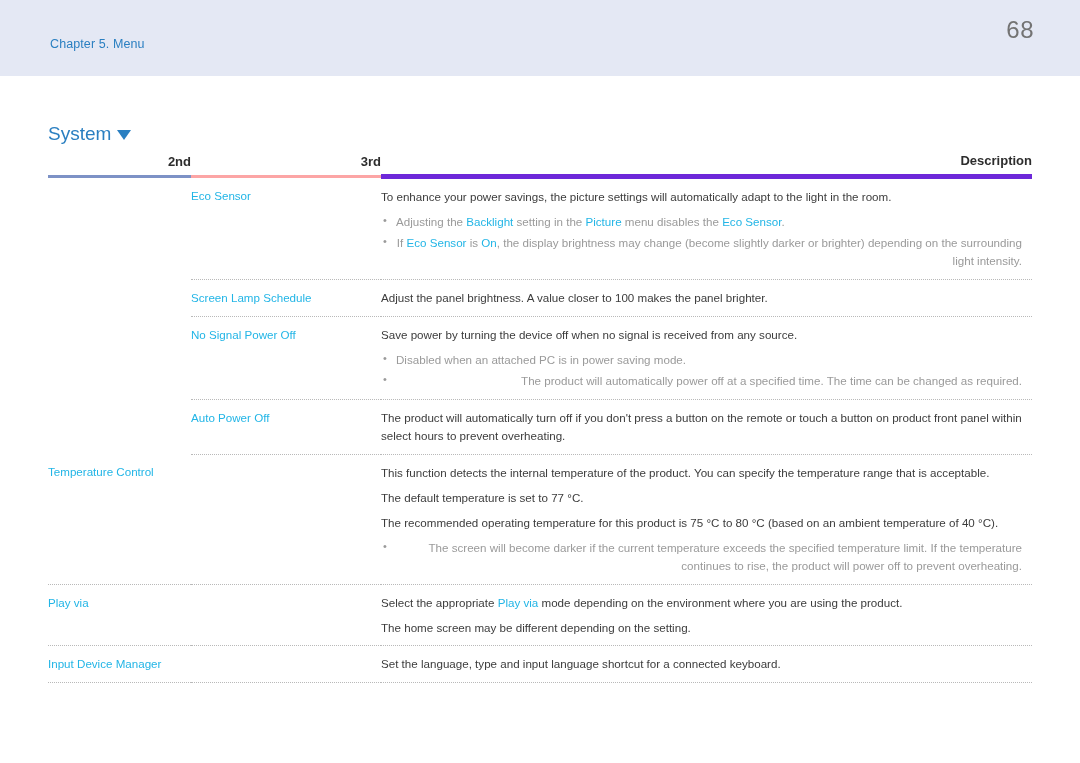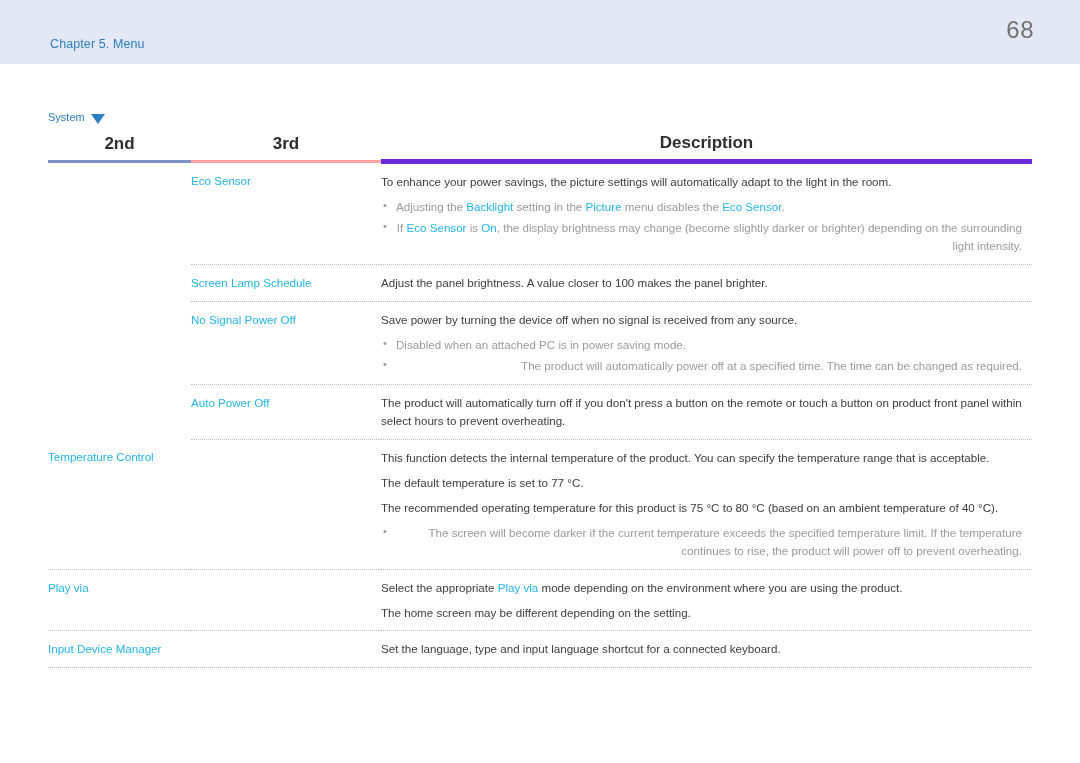--- a/index.html
+++ b/index.html
@@ -11,21 +11,21 @@
     height: 763px;
     background: #ffffff;
     font-family: "Liberation Sans", sans-serif;
     color: #3c3c3c;
     overflow: hidden;
   }
 
   
   .page-header {
     position: relative;
-    height: 64px;
+    height: 76px;
     background: #e4e8f4;
     width: 1080px;
     box-sizing: border-box;
     padding-left: 48px;
   }
   .chapter-label {
     position: absolute;
     left: 50px;
     top: 37px;
     font-size: 12.5px;
@@ -47,21 +47,21 @@
   .content {
     position: relative;
     padding: 0 48px 0 48px;
     box-sizing: border-box;
     width: 1080px;
   }
 
   .section-title {
     margin-top: 48px;
     margin-bottom: 10px;
-    font-size: 11px;
+    font-size: 19px;
     color: #2a7fc1;
     display: flex;
     align-items: center;
     gap: 6px;
     line-height: 1;
   }
   .section-title .caret {
     display: inline-block;
     width: 0;
     height: 0;
@@ -77,22 +77,22 @@
     border-collapse: collapse;
     width: 984px;
     table-layout: fixed;
     font-size: 11.6px;
   }
   table.menu-table col.c2nd  { width: 143px; }
   table.menu-table col.c3rd  { width: 190px; }
   table.menu-table col.cdesc { width: 651px; }
 
   table.menu-table thead th {
-    text-align: center;
-    font-size: 17px;
+    text-align: right;
+    font-size: 13px;
     font-weight: bold;
     color: #2d2d2d;
     padding: 0 0 6px 0;
     vertical-align: bottom;
   }
   th.h-2nd  { border-bottom: 3px solid #7d92c6; }
   th.h-3rd  { border-bottom: 3px solid #fca5a5; }
   th.h-desc { border-bottom: 5px solid #6d28d9; }
 
   table.menu-table tbody td {

